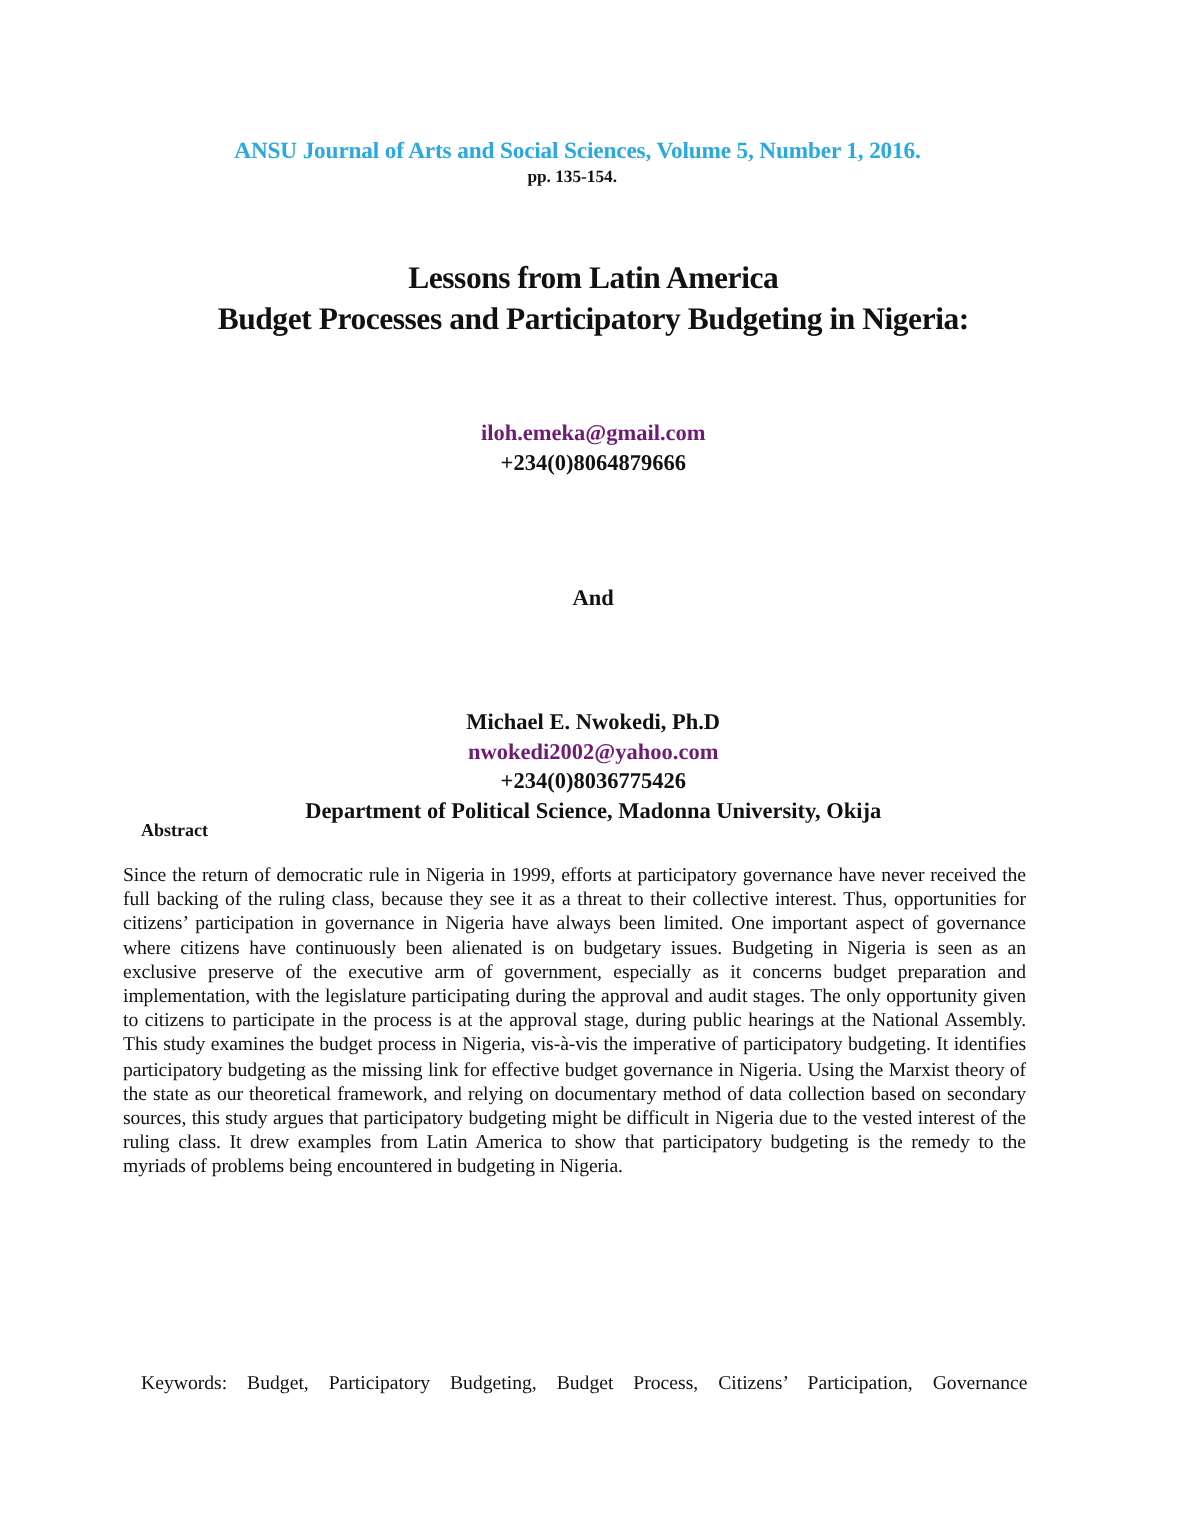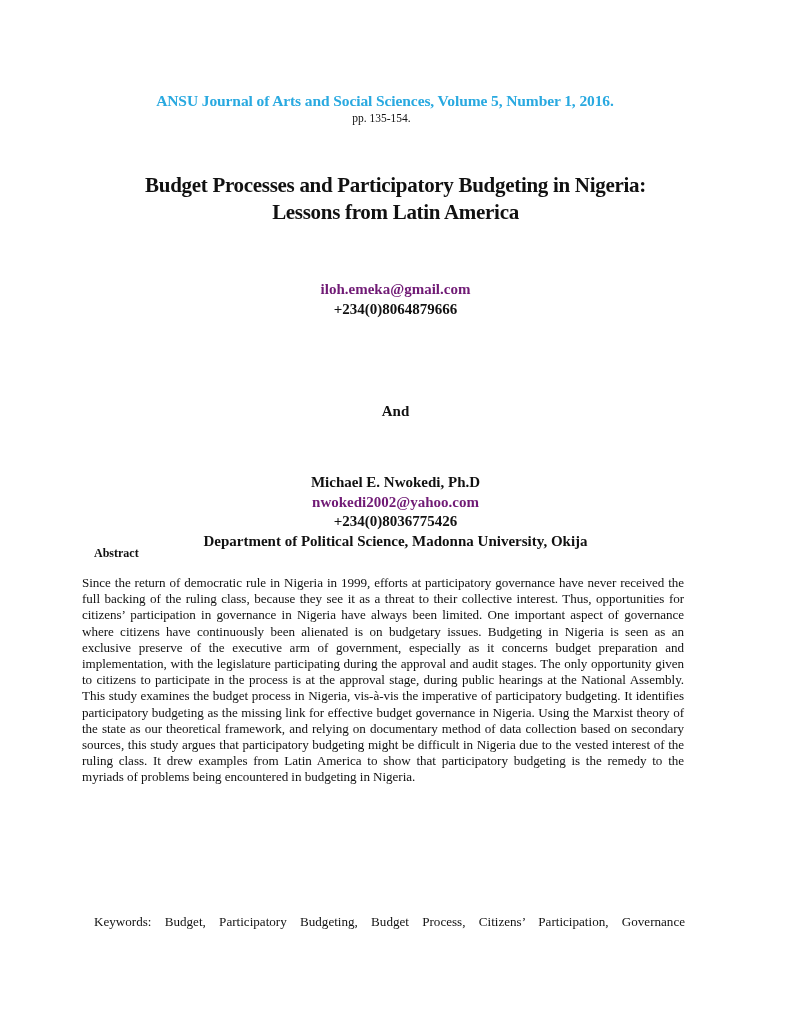--- a/index.html
+++ b/index.html
@@ -29,21 +29,21 @@
       font-weight: bold;
       font-size: 15.5px;
       color: #29a9e0;
       letter-spacing: -0.1px;
     }
     .pages {
       position: absolute;
       left: 0; width: 763px;
       top: 112px;
       text-align: center;
-      font-weight: normal;
+      font-weight: bold;
       font-size: 11.5px;
       color: #111;
     }
     .title {
       position: absolute;
       left: 0; width: 791px;
       top: 172px;
       text-align: center;
       font-weight: bold;
       font-size: 21px;
@@ -63,21 +63,20 @@
       display: inline-block;
     }
     .author1 { top: 280px; }
     .and {
       position: absolute;
       left: 0; width: 791px;
       top: 391px;
       text-align: center;
       font-weight: bold;
       font-size: 15px;
-      margin-top: 12px;
     }
     .author2 { top: 437px; margin-top: 36px; }
     .abstract-heading {
       position: absolute;
       left: 94px;
       top: 546px;
       font-weight: bold;
       font-size: 12px;
     }
     .abstract-body {
@@ -104,22 +103,22 @@
   </style>
 </head>
 <body>
 
 <div class="page">
 
   <div class="journal">ANSU Journal of Arts and Social Sciences, Volume 5, Number 1, 2016.</div>
   <div class="pages">pp. 135-154.</div>
 
   <div class="title">
+    <div>Lessons from Latin America</div>
     <div>Budget Processes and Participatory Budgeting in Nigeria:</div>
-    <div>Lessons from Latin America</div>
   </div>
 
   <div class="author-block author1">
     <div><a class="email">iloh.emeka@gmail.com</a></div>
     <div>+234(0)8064879666</div>
   </div>
 
   <div class="and">And</div>
 
   <div class="author-block author2">

